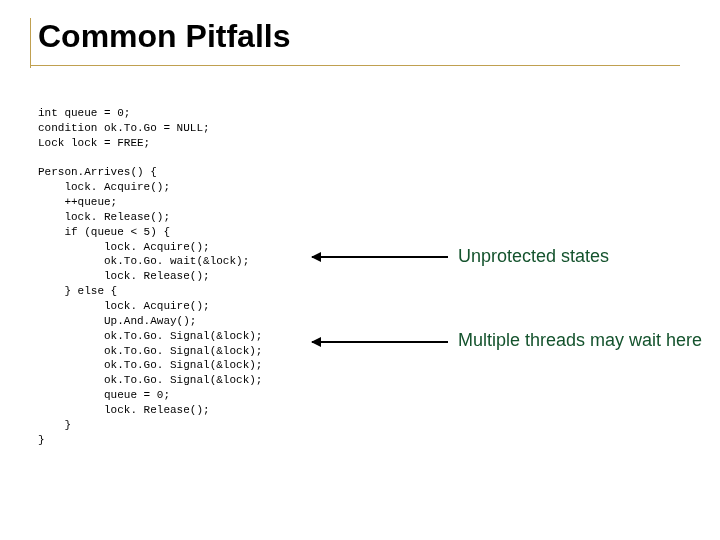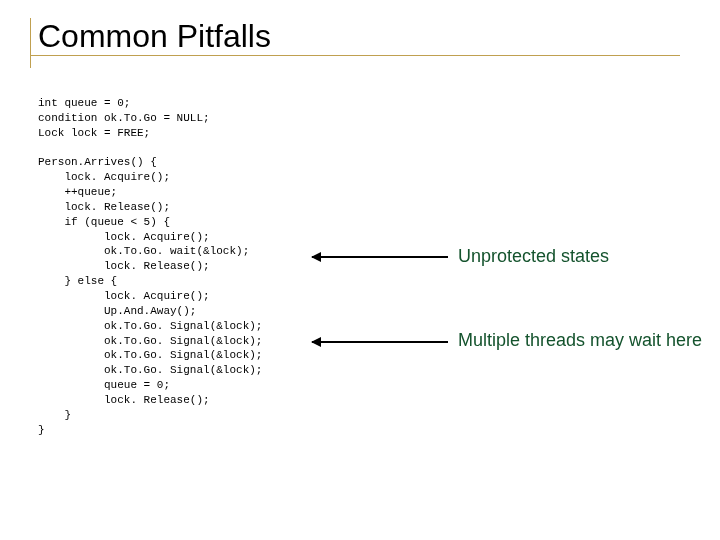--- a/index.html
+++ b/index.html
@@ -6,23 +6,24 @@
   body {
     width: 720px;
     height: 540px;
     background: #fff;
     font-family: Arial, sans-serif;
     position: relative;
     padding: 18px 0 0 30px;
   }
   .title {
     font-size: 32px;
-    font-weight: normal;
+    font-weight: bold;
     color: #000;
     border-bottom: 1px solid #c0a050;
+    padding-bottom: 10px;
     padding-left: 8px;
     margin-right: 40px;
     margin-bottom: 40px;
   }
   .title-border-left {
     position: absolute;
     left: 30px;
     top: 18px;
     width: 1px;
     height: 50px;

